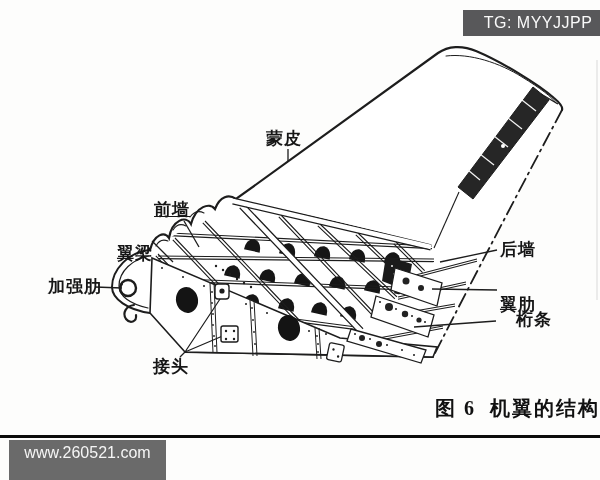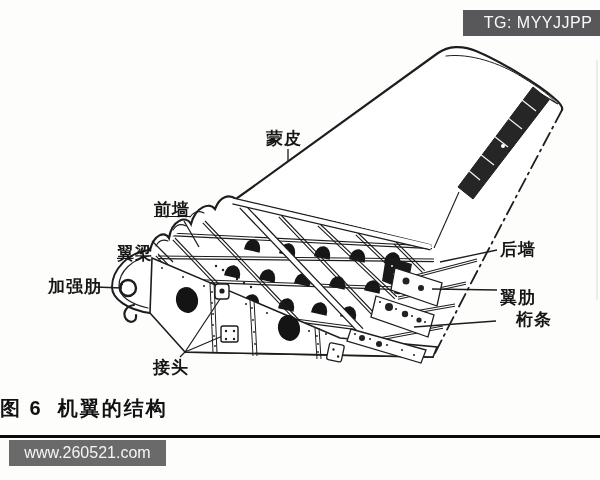--- a/index.html
+++ b/index.html
@@ -6,32 +6,32 @@
   .stage{
     position:relative;width:600px;height:480px;background:#fdfdfc;
     overflow:hidden;font-family:"Liberation Sans",sans-serif;
   }
   .drawing{position:absolute;left:0;top:0;}
   .cn-label{
     position:absolute;color:#161616;font-family:"DejaVu Serif","Liberation Serif",serif;
     font-weight:bold;font-size:17px;line-height:20px;letter-spacing:1px;white-space:nowrap;
   }
   .caption{
-    position:absolute;left:0;width:600px;top:395px;text-align:left;
-    color:#111;font-family:Liberation Sans, sans-serif;
+    position:absolute;left:0;width:600px;top:395px;text-align:right;
+    color:#111;font-family:Liberation Serif, serif;
     font-weight:bold;font-size:20px;letter-spacing:2px;white-space:pre;
   }
   .wm-top{
     position:absolute;left:463px;top:10px;width:150px;height:26px;
     background:#58585a;color:#fafafa;font-size:16px;line-height:26px;
     text-align:center;letter-spacing:0.5px;
   }
   .bottom-rule{position:absolute;left:0;top:435px;width:600px;height:3px;background:#0b0b0b;}
   .wm-bottom{
-    position:absolute;left:9px;top:440px;width:157px;height:26px;
+    position:absolute;left:9px;top:440px;width:157px;height:40px;
     background:#6a6a6a;color:#f5f5f5;font-size:16px;line-height:26px;text-align:center;
   }
 </style>
 </head>
 <body>
 
 <div class="stage">
 
   <svg class="drawing" width="600" height="480" viewBox="0 0 600 480">
     <defs>
@@ -248,23 +248,23 @@
       <path d="M496,321 L414,327"></path>
     </g>
 
     <line x1="597" y1="60" x2="597" y2="300" stroke="#d9d9d9" stroke-width="1"></line>
   </svg>
 
   <div class="cn-label" style="left:266px;top:128px;text-align:center;">蒙皮</div>
   <div class="cn-label" style="left:154px;top:199px;text-decoration:underline;">前墙</div>
   <div class="cn-label" style="left:117px;top:222px;margin-top:21px;">翼梁</div>
   <div class="cn-label" style="left:48px;top:276px;">加强肋</div>
-  <div class="cn-label" style="left:153px;top:357px;">接头</div>
+  <div class="cn-label" style="left:153px;top:357px;font-family:Liberation Serif, serif;">接头</div>
   <div class="cn-label" style="left:500px;top:239px;">后墙</div>
-  <div class="cn-label" style="left:500px;top:287px;">翼肋</div>
+  <div class="cn-label" style="left:500px;top:294px;">翼肋</div>
   <div class="cn-label" style="left:516px;top:309px;">桁条</div>
 
   <div class="caption">图 6  机翼的结构</div>
 
   <div class="wm-top">TG: MYYJJPP</div>
   <div class="bottom-rule"></div>
   <div class="wm-bottom">www.260521.com</div>
 
 </div>
 

